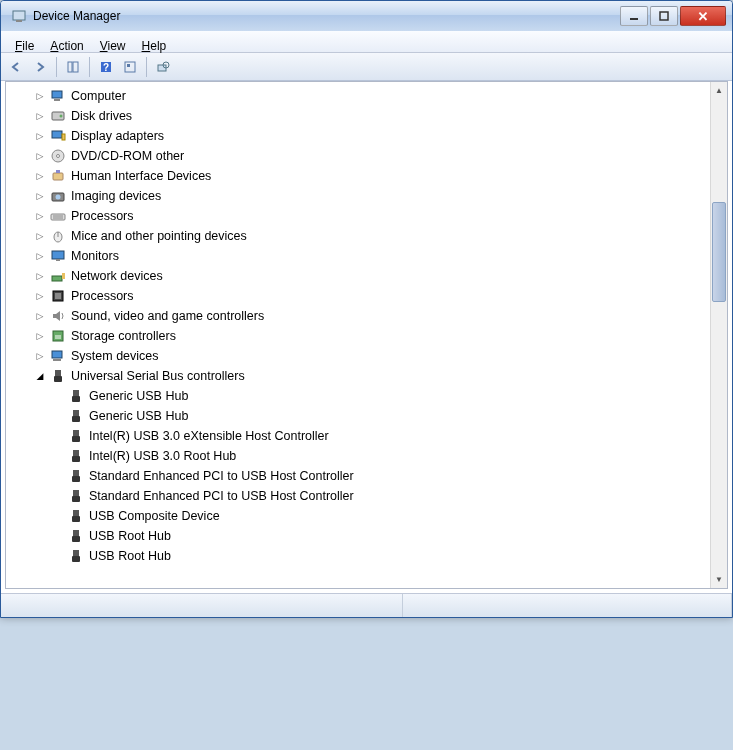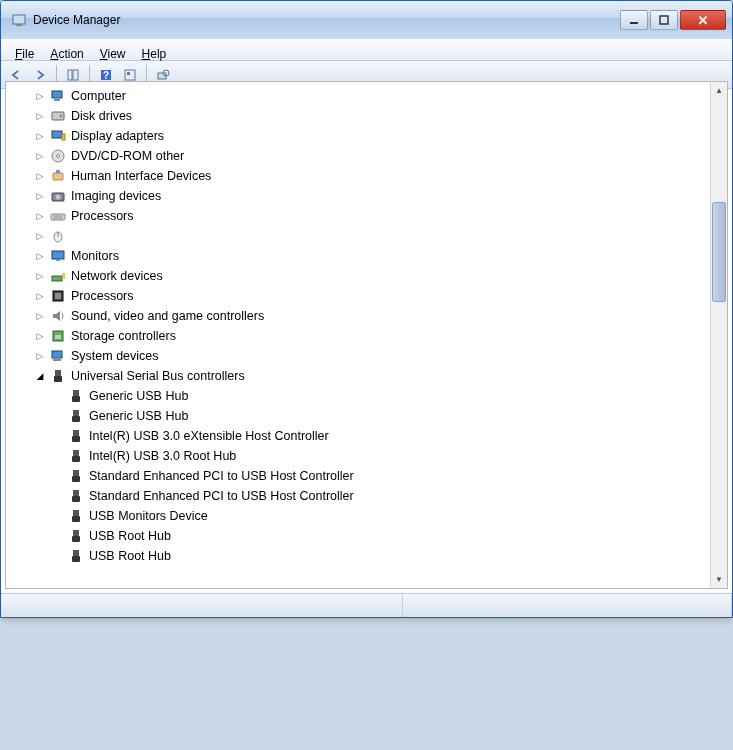--- a/index.html
+++ b/index.html
@@ -1,18 +1,18 @@
 <!DOCTYPE html>
 <html><head>
 <meta charset="utf-8">
 <style>
 * { margin: 0; padding: 0; box-sizing: border-box; font-family: "Segoe UI", Tahoma, sans-serif; }
 body { background: #c8d8e8; width: 733px; height: 750px; overflow: hidden; }
 .window { position: absolute; top: 0; left: 0; width: 733px; height: 618px; background: #fff; border: 1px solid #2a5a9a; border-radius: 4px 4px 0 0; box-shadow: 0 0 8px rgba(0,0,0,0.3); }
-.titlebar { height: 38px; background: linear-gradient(to bottom, #e8f0fa 0%, #c4d8f0 45%, #aec7e8 46%, #c8daf0 100%); display: flex; align-items: center; padding: 0 4px; border-radius: 3px 3px 0 0; }
+.titlebar { height: 30px; background: linear-gradient(to bottom, #e8f0fa 0%, #c4d8f0 45%, #aec7e8 46%, #c8daf0 100%); display: flex; align-items: center; padding: 0 4px; border-radius: 3px 3px 0 0; }
 .titlebar-icon { width: 16px; height: 16px; margin: 0 6px; }
 .titlebar-title { font-size: 12px; color: #000; flex: 1; }
 .win-controls { display: flex; gap: 2px; margin-right: 2px; }
 .win-btn { width: 30px; height: 20px; border: 1px solid rgba(0,0,0,0.3); border-radius: 2px; display: flex; align-items: center; justify-content: center; font-size: 10px; color: #333; cursor: pointer; }
 .min-btn, .max-btn { width: 28px; background: linear-gradient(to bottom,#f0f5fc,#c8d8ee); }
 .close-btn { width: 46px; background: linear-gradient(to bottom,#e86a5a,#c83020); color: #fff; font-size: 13px; font-weight: bold; }
 .menubar { height: 22px; background: linear-gradient(to bottom,#fafcff,#e8eef8); border-bottom: 1px solid #c0c8d8; display: flex; align-items: center; padding: 0 6px; }
 .menu-item { font-size: 12px; padding: 2px 8px; cursor: pointer; margin-top: 8px; }
 .menu-item u { text-decoration: underline; }
 .toolbar { height: 28px; background: linear-gradient(to bottom,#f4f7fc,#dce5f2); border-bottom: 1px solid #b8c4d8; display: flex; align-items: center; padding: 0 4px; gap: 2px; }
@@ -182,20 +182,21 @@
     <span>Processors</span>
   </div>
         <div class="tree-row">
     <span class="expand">▷</span>
     <span class="dev-icon">
             <svg width="16" height="16">
               <ellipse cx="8" cy="9" rx="4" ry="5" fill="#eee" stroke="#888"></ellipse>
               <line x1="8" y1="4" x2="8" y2="9" stroke="#888"></line>
             </svg>
           </span>
+    <span>Mice and other pointing devices</span>
   </div>
         <div class="tree-row">
     <span class="expand">▷</span>
     <span class="dev-icon">
             <svg width="16" height="16">
               <rect x="2" y="3" width="12" height="8" fill="#4a90d8" stroke="#246"></rect>
               <rect x="6" y="11" width="4" height="2" fill="#888"></rect>
             </svg>
           </span>
     <span>Monitors</span>
@@ -314,21 +315,21 @@
           </span>
     <span>Standard Enhanced PCI to USB Host Controller</span>
   </div>
         <div class="tree-row child">
     <span class="dev-icon">
             <svg width="16" height="16">
               <rect x="5" y="2" width="6" height="6" fill="#555"></rect>
               <rect x="4" y="8" width="8" height="6" rx="1" fill="#333"></rect>
             </svg>
           </span>
-    <span>USB Monitors Device</span>
+    <span>USB Composite Device</span>
   </div>
         <div class="tree-row child">
     <span class="dev-icon">
             <svg width="16" height="16">
               <rect x="5" y="2" width="6" height="6" fill="#555"></rect>
               <rect x="4" y="8" width="8" height="6" rx="1" fill="#333"></rect>
             </svg>
           </span>
     <span>USB Root Hub</span>
   </div>

